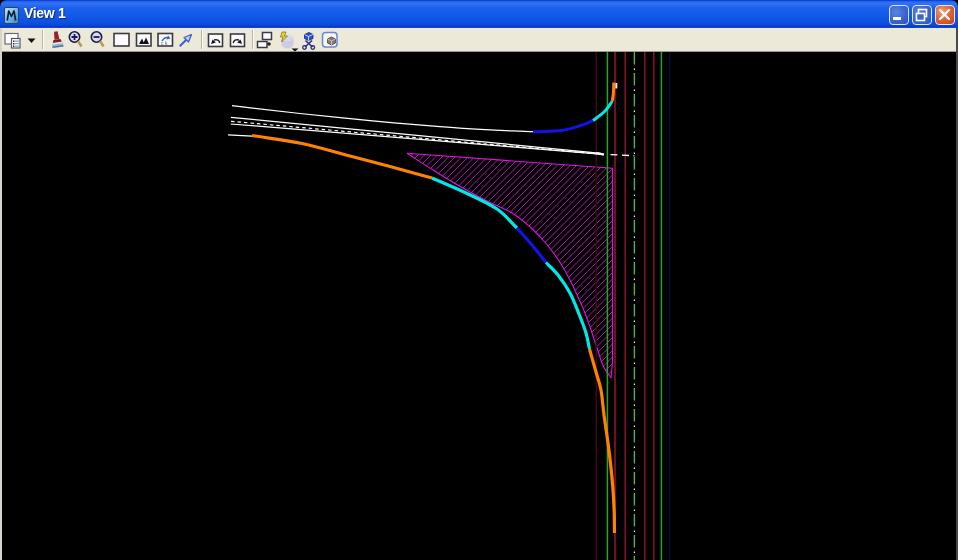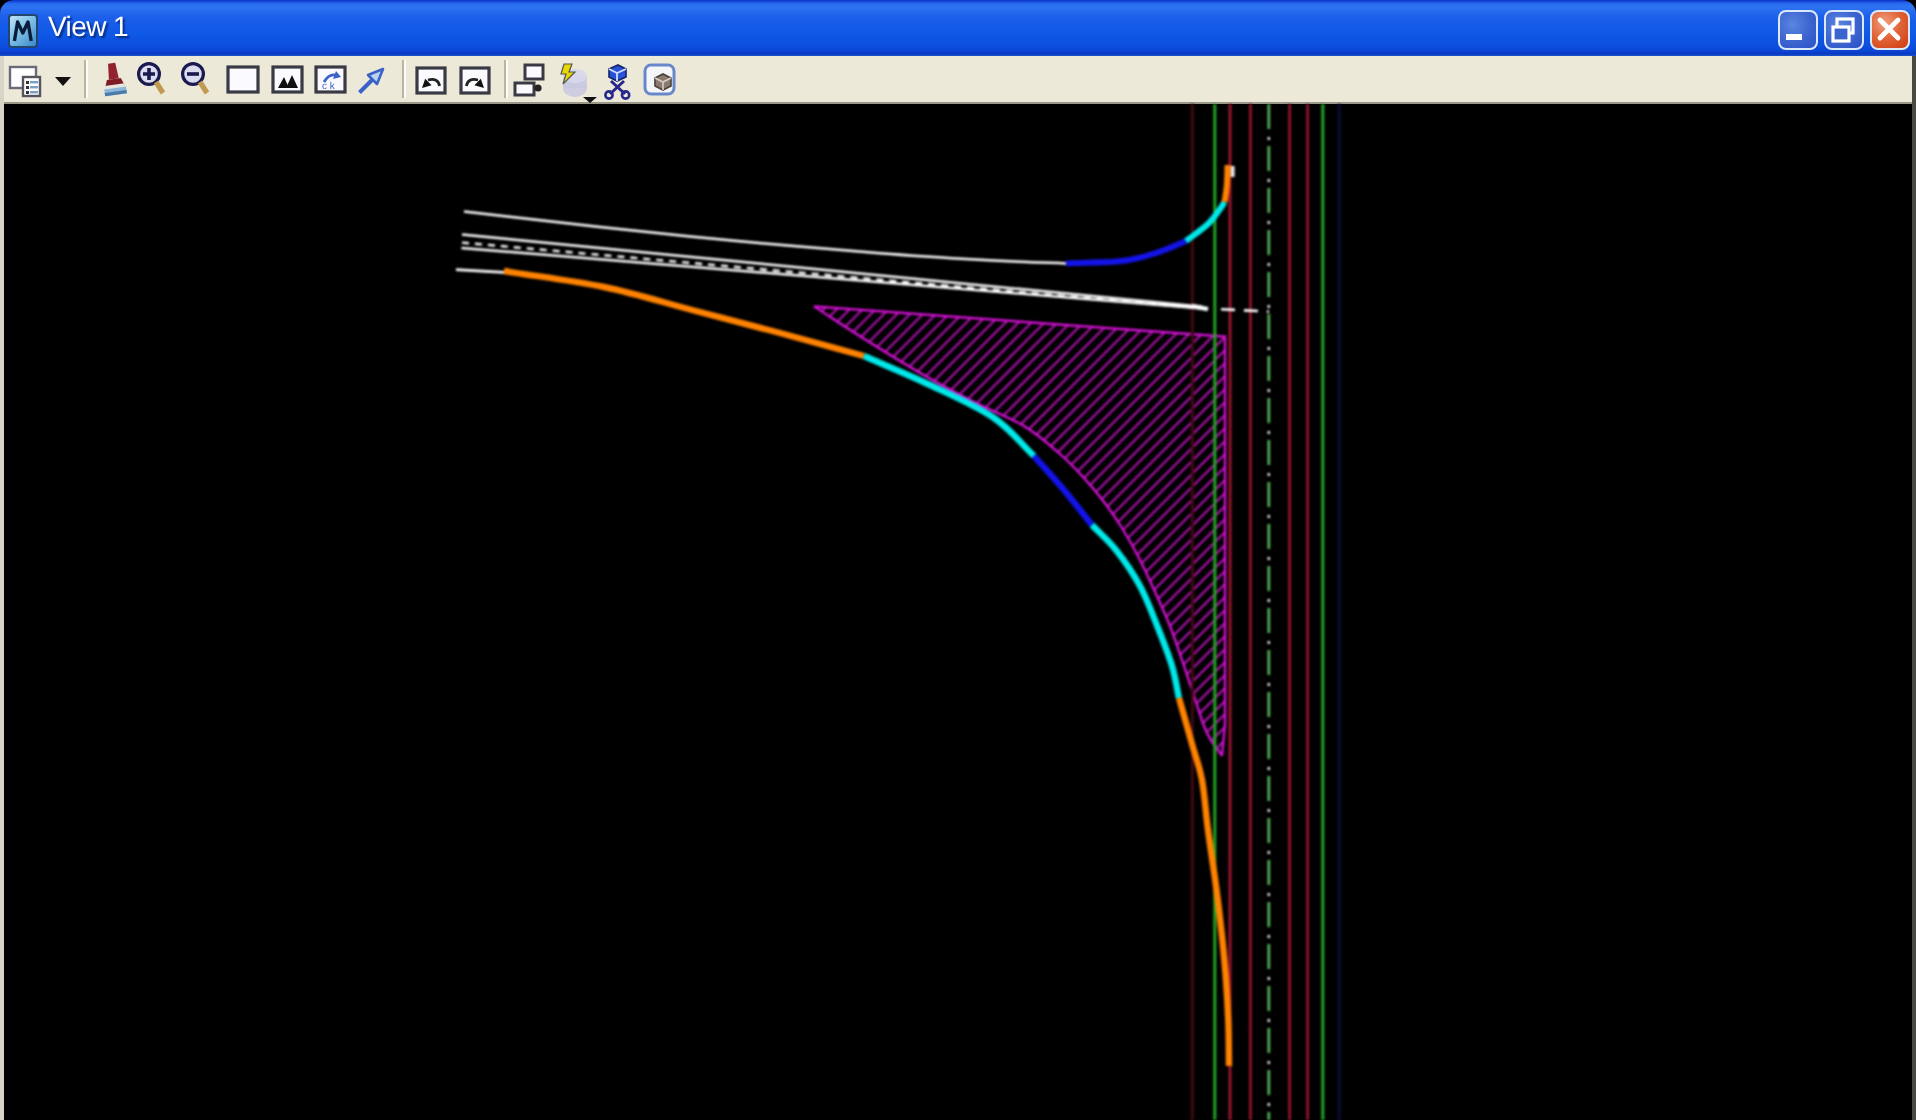--- a/index.html
+++ b/index.html
@@ -4,21 +4,21 @@
 <style>
 html,body{margin:0;padding:0;background:#000;}
 body{width:958px;height:560px;overflow:hidden;font-family:"Liberation Sans",sans-serif;position:relative;}
 #win{position:absolute;left:0;top:0;width:958px;height:560px;}
 #titlebar{position:absolute;left:0;top:0;width:958px;height:28px;
  background:linear-gradient(to bottom,#0a30c8 0%,#2668ee 6%,#2e74f2 12%,#1c5fea 30%,#115ae8 55%,#0d52e0 75%,#0b4ada 88%,#0a38c4 96%,#1b56c8 100%);
  border-top-left-radius:7px;border-top-right-radius:7px;}
 #titlebar .ticon{position:absolute;left:4px;top:7px;width:13px;height:15px;border-radius:2px;
  background:linear-gradient(135deg,#bfe3f5 0%,#7fc0e8 45%,#3a88c8 100%);border:1px solid #24456e;}
 #titlebar .ticon svg{position:absolute;left:0;top:0;}
-#titlebar .ttext{position:absolute;left:24px;top:5px;color:#fff;font-size:14px;font-weight:normal;
+#titlebar .ttext{position:absolute;left:24px;top:5px;color:#fff;font-size:14px;font-weight:bold;
  text-shadow:1px 1px 1px #0a2a80;letter-spacing:-0.3px;}
 .tbtn{position:absolute;top:5px;width:20px;height:20px;border-radius:4px;border:1px solid #dce9fb;box-sizing:border-box;}
 #btnmin{left:889px;background:radial-gradient(circle at 35% 35%,#5a86e0 0%,#3b64cf 55%,#2a51c8 100%);}
 #btnmax{left:912px;background:radial-gradient(circle at 35% 35%,#5a86e0 0%,#3b64cf 55%,#2a51c8 100%);}
 #btnclose{left:935px;background:radial-gradient(circle at 35% 30%,#f0a080 0%,#e2653a 45%,#cc3a10 100%);}
 #toolbar{position:absolute;left:0;top:28px;width:958px;height:24px;background:#ece9d8;border-bottom:1px solid #99968a;box-sizing:border-box;}
 .sep{position:absolute;top:2px;width:1px;height:19px;background:#b8b5a5;border-right:1px solid #fdfcf8;}
 #canvas{position:absolute;left:0;top:52px;width:958px;height:508px;background:#000;}
 #canvas svg{position:absolute;left:0;top:0;filter:blur(0.4px);}
 #leftedge{position:absolute;left:0;top:28px;width:2px;height:532px;background:#d8d5c8;}

